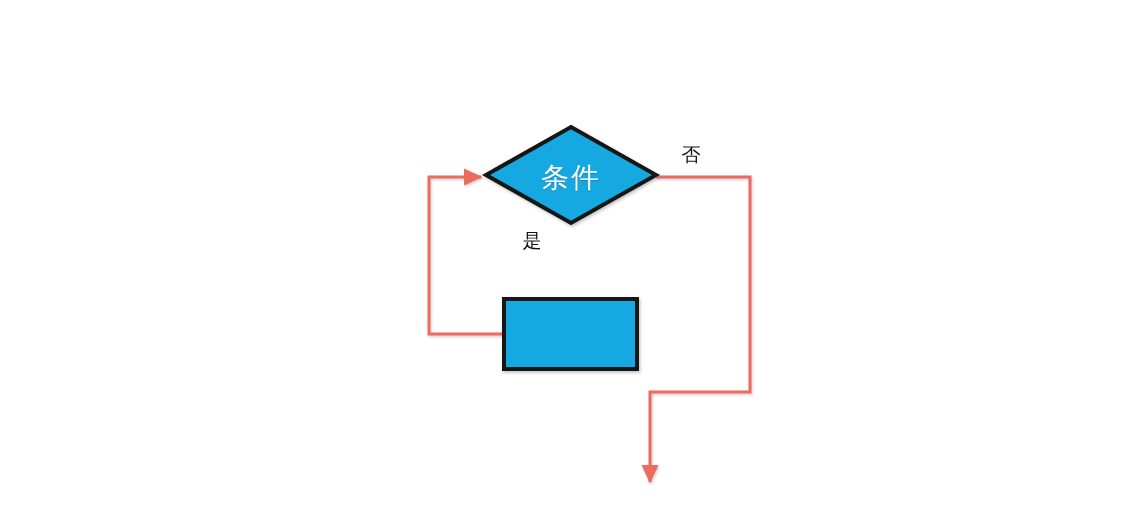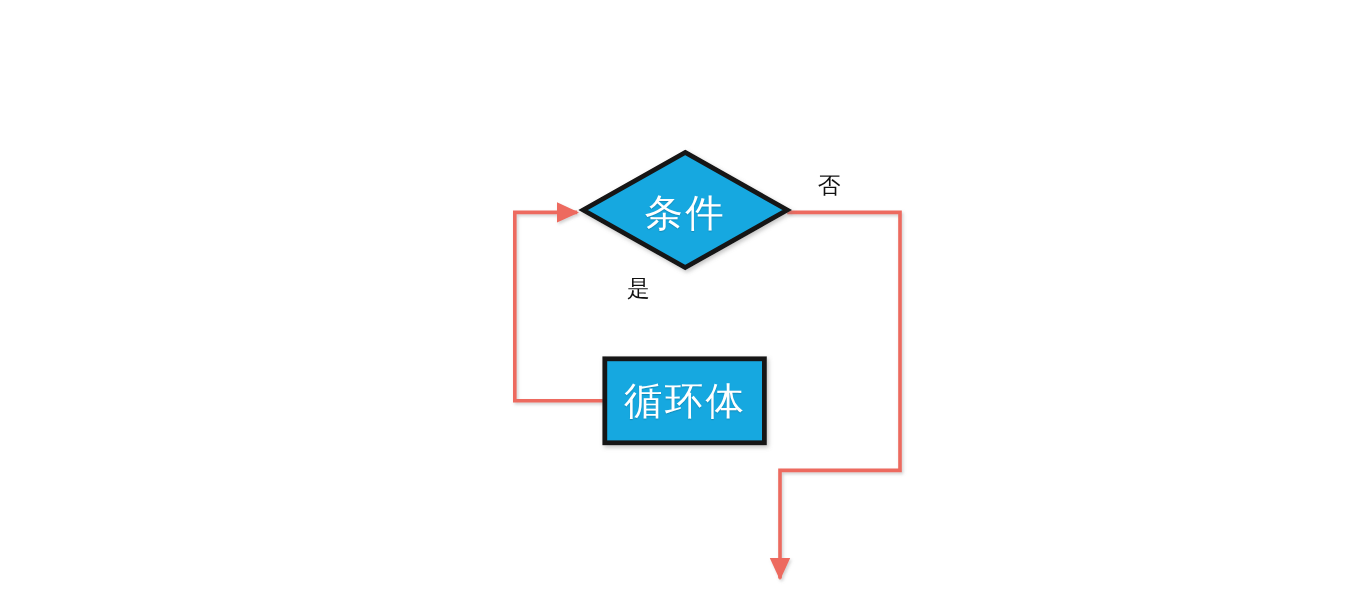--- a/index.html
+++ b/index.html
@@ -22,21 +22,21 @@
     left: 0;
     top: 0;
     width: 1142px;
     height: 508px;
     display: block;
   }
   .node-label {
     position: absolute;
     color: #ffffff;
     font-family: "DejaVu Sans", sans-serif;
-    font-size: 32px;
+    font-size: 28px;
     font-weight: 400;
     letter-spacing: 2px;
     white-space: nowrap;
     transform: translate(-50%, -50%);
     text-shadow: 0 1px 1px rgba(0,0,0,0.18);
     pointer-events: none;
   }
   .edge-label {
     position: absolute;
     color: #111111;
@@ -90,19 +90,18 @@
       <polygon points="571,127 656,175 571,223 486,175" fill="#17a8e0" stroke="#151515" stroke-width="4" stroke-linejoin="miter"></polygon>
     </g>
 
     <g filter="url(#soft-shadow)">
       <rect x="504" y="299" width="133" height="70" fill="#17a8e0" stroke="#151515" stroke-width="4"></rect>
     </g>
   </svg>
 
   <div class="node-label" id="label-condition">条件</div>
 
-  <div class="node-label" id="label-loopbody">循环体</div>
 
   <div class="edge-label" id="label-no">否</div>
 
   <div class="edge-label" id="label-yes">是</div>
 
 </div>
 
 </body></html>

